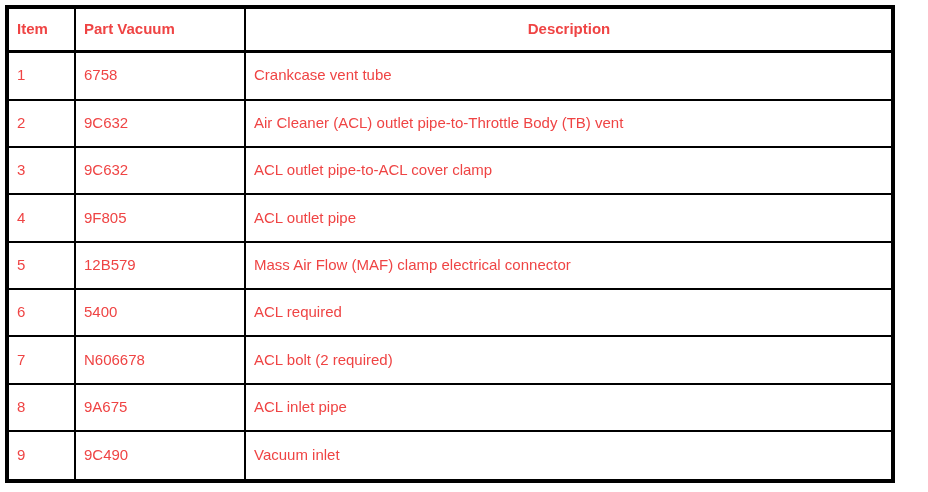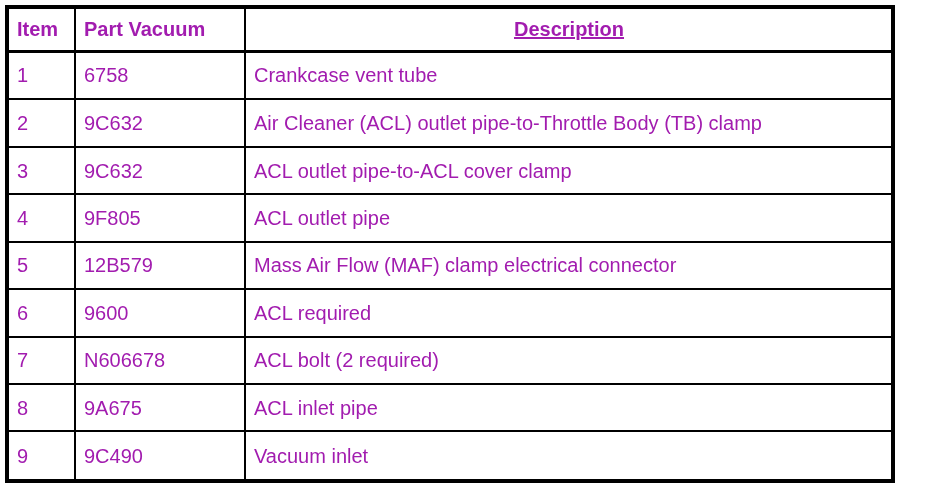--- a/index.html
+++ b/index.html
@@ -21,40 +21,39 @@
     top: 5px;
     width: 890px;
     height: 478px;
     border-collapse: collapse;
     table-layout: fixed;
     border: 4px solid #000000;
   }
   table.parts th,
   table.parts td {
     border: 2px solid #000000;
-    font-size: 20px;
+    font-size: 15px;
     line-height: 1.1;
-    color: #a21caf;
+    color: #ef4444;
     padding: 0 3px 0 8px;
     vertical-align: middle;
     text-align: left;
     white-space: nowrap;
     overflow: hidden;
   }
   table.parts thead tr {
     height: 44px;
   }
   table.parts thead th {
     font-weight: bold;
     border-bottom: 3px solid #000000;
   }
   table.parts thead th.center {
     text-align: center;
     padding-left: 4px;
-    text-decoration: underline;
   }
   col.c-item { width: 68px; }
   col.c-part { width: 170px; }
   col.c-desc { width: auto; }
 </style>
 </head>
 <body>
 
 <div class="page">
   <table class="parts">
@@ -72,40 +71,40 @@
     </thead>
     <tbody>
       <tr>
         <td>1</td>
         <td>6758</td>
         <td>Crankcase vent tube</td>
       </tr>
       <tr>
         <td>2</td>
         <td>9C632</td>
-        <td>Air Cleaner (ACL) outlet pipe-to-Throttle Body (TB) clamp</td>
+        <td>Air Cleaner (ACL) outlet pipe-to-Throttle Body (TB) vent</td>
       </tr>
       <tr>
         <td>3</td>
         <td>9C632</td>
         <td>ACL outlet pipe-to-ACL cover clamp</td>
       </tr>
       <tr>
         <td>4</td>
         <td>9F805</td>
         <td>ACL outlet pipe</td>
       </tr>
       <tr>
         <td>5</td>
         <td>12B579</td>
         <td>Mass Air Flow (MAF) clamp electrical connector</td>
       </tr>
       <tr>
         <td>6</td>
-        <td>9600</td>
+        <td>5400</td>
         <td>ACL required</td>
       </tr>
       <tr>
         <td>7</td>
         <td>N606678</td>
         <td>ACL bolt (2 required)</td>
       </tr>
       <tr>
         <td>8</td>
         <td>9A675</td>

